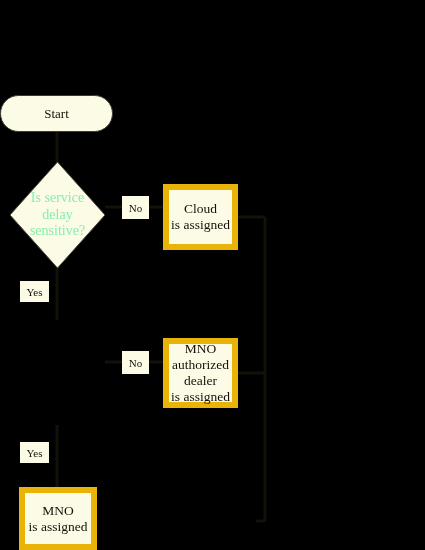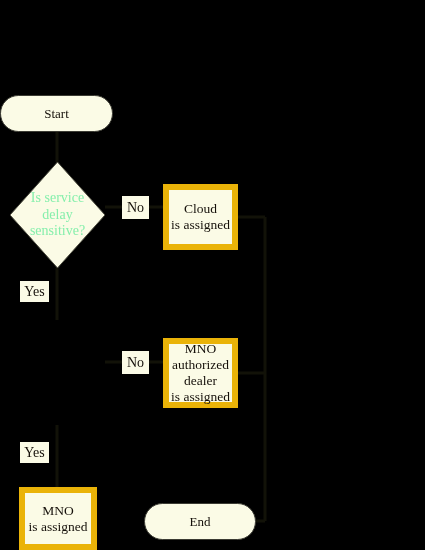--- a/index.html
+++ b/index.html
@@ -47,21 +47,21 @@
     border: 6px solid #eab308;
     font-size: 13.5px;
   }
   .label-box {
     position: absolute;
     background: #fbfbe6;
     color: #15100a;
     display: flex;
     align-items: center;
     justify-content: center;
-    font-size: 14px;
+    font-size: 11px;
     box-sizing: border-box;
   }
   .decision {
     position: absolute;
   }
   .decision .dia {
     position: absolute;
     left: 0; top: 0;
     width: 100%; height: 100%;
   }
@@ -138,17 +138,14 @@
 
   <div class="label-box" style="left:20px; top:442px; width:29px; height:21px;">
     <span>Yes</span>
   </div>
 
   <div class="node process" style="left:19px; top:487px; width:78px; height:63px;">
     <span class="txt">MNO
 is assigned</span>
   </div>
 
-  <div class="node terminator" style="left:144px; top:503px; width:112px; height:37px;">
-    <span class="txt">End</span>
-  </div>
 
 </div>
 
 </body></html>

